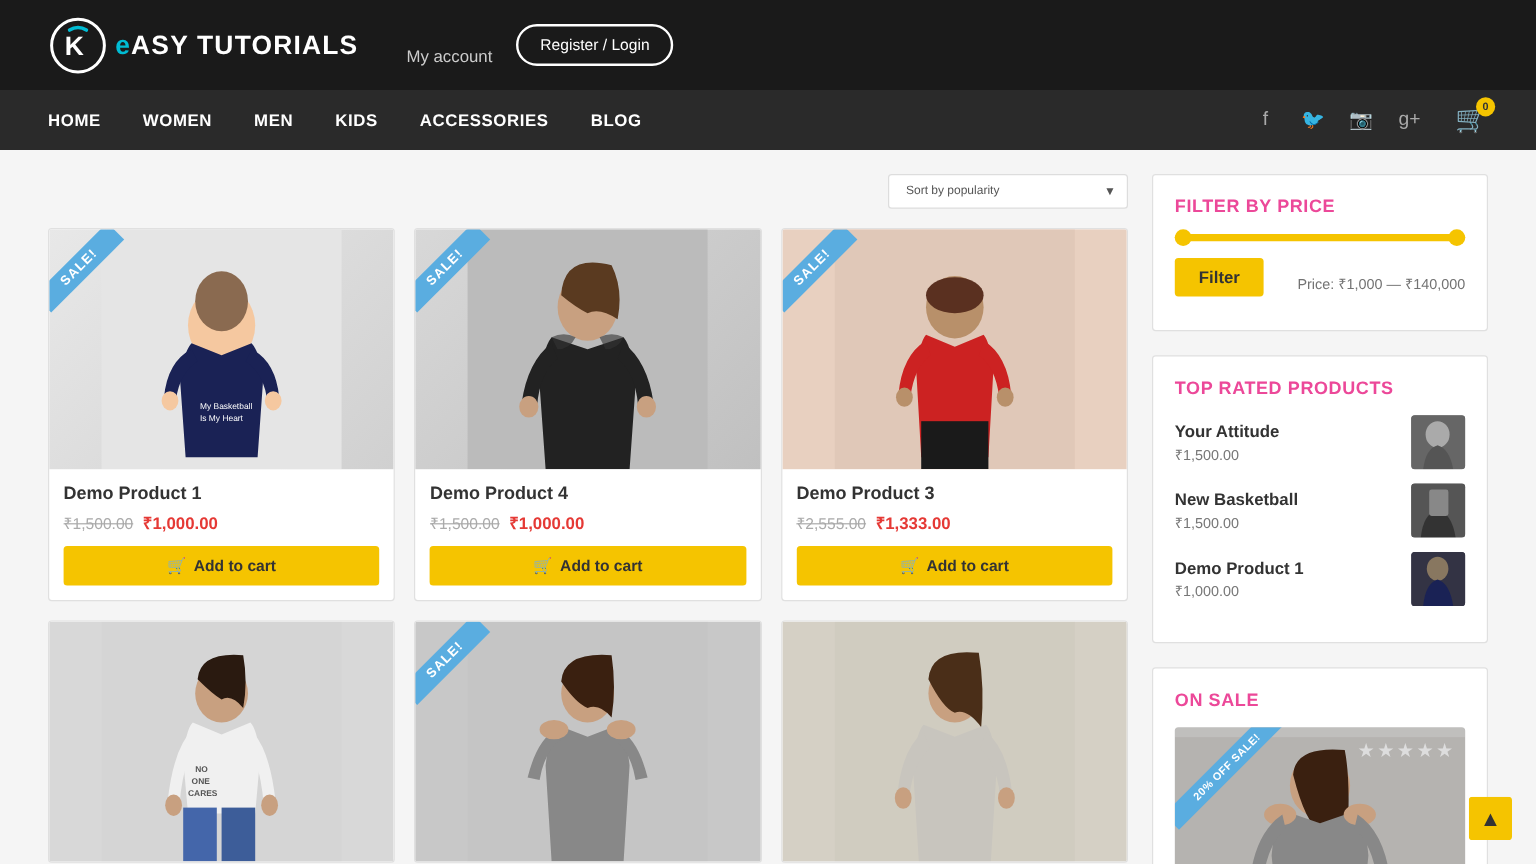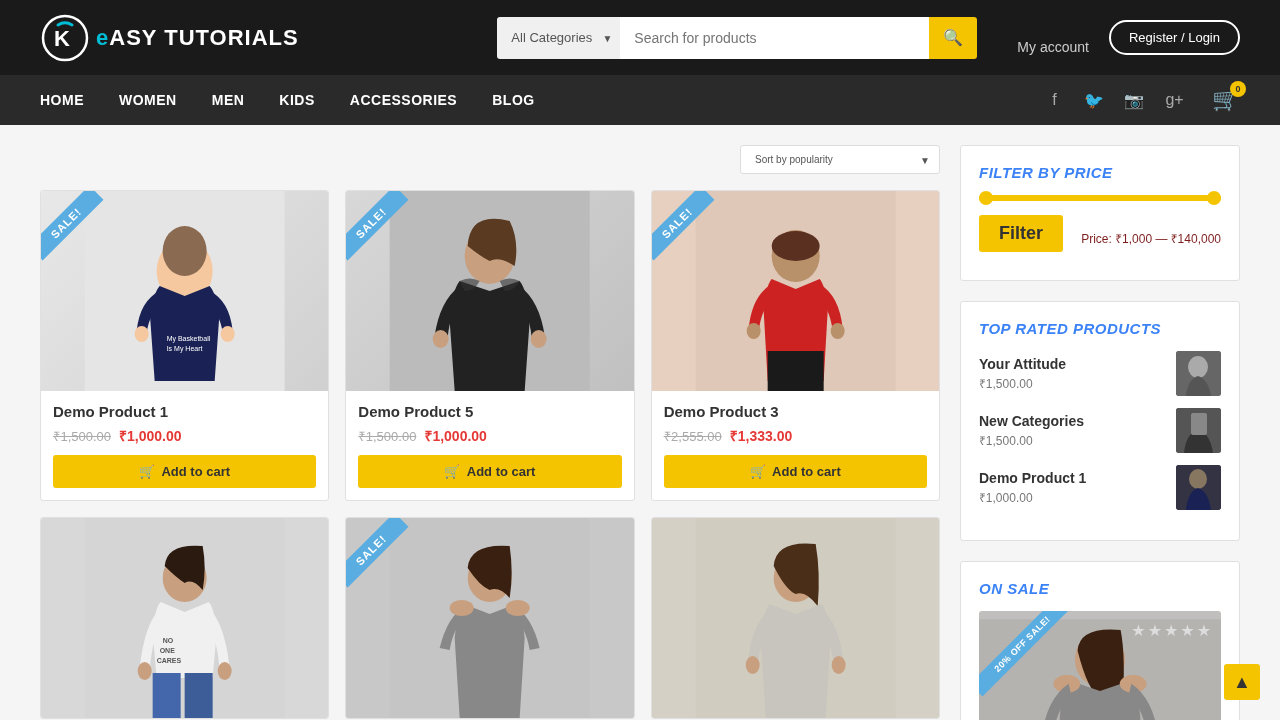--- a/index.html
+++ b/index.html
@@ -325,25 +325,24 @@
     .filter-section {
       background: white;
       border: 1px solid #e0e0e0;
       border-radius: 3px;
       padding: 18px;
       margin-bottom: 20px;
     }
     .filter-title {
       font-size: 15px;
       font-weight: bold;
-      color: #3b82f6;
+      color: #ec4899;
       margin-bottom: 14px;
       text-transform: uppercase;
       letter-spacing: 0.5px;
-      font-style: italic;
     }
     .price-slider-track {
       width: 100%;
       height: 6px;
       background: #f5c400;
       border-radius: 3px;
       position: relative;
       margin-bottom: 14px;
     }
     .slider-handle {
@@ -357,26 +356,26 @@
     .slider-handle.left { left: 0; }
     .slider-handle.right { right: 0; }
     .filter-btn {
       background: #f5c400;
       border: none;
       padding: 8px 20px;
       border-radius: 3px;
       color: #333;
       font-weight: bold;
       cursor: pointer;
-      font-size: 18px;
+      font-size: 14px;
       margin-bottom: 10px;
     }
     .price-range-text {
       font-size: 12px;
-      color: #7f1d1d;
+      color: #737373;
     }
     .filter-row {
       display: flex;
       align-items: center;
       justify-content: space-between;
       flex-wrap: wrap;
       gap: 8px;
     }
 
     
@@ -470,35 +469,20 @@
     <svg class="logo-icon" viewBox="0 0 50 50">
       <circle cx="25" cy="25" r="22" fill="none" stroke="white" stroke-width="2.5"></circle>
       <path d="M18 12 A13 13 0 0 1 32 12" fill="none" stroke="#00bcd4" stroke-width="3" stroke-linecap="round"></path>
       <text x="14" y="33" fill="white" font-size="22" font-weight="bold" font-family="Arial">K</text>
     </svg>
     <span class="logo-text">
       <span class="e">e</span>ASY TUTORIALS
     </span>
   </div>
 
-  <div class="search-area">
-    <div class="category-wrapper">
-      <select class="category-select">
-        <option>All Categories</option>
-        <option>Women</option>
-        <option>Men</option>
-        <option>Kids</option>
-        <option>Accessories</option>
-      </select>
-    </div>
-    <input type="text" class="search-input" placeholder="Search for products" style="">
-    <button class="search-btn">
-      <span>🔍</span>
-    </button>
-  </div>
 
   <div class="header-right">
     <span class="my-account">My account</span>
     <button class="register-btn">Register / Login</button>
   </div>
 </header>
 
 <nav class="nav-bar">
   <ul class="nav-links">
     <li><a href="#">HOME</a></li>
@@ -588,21 +572,21 @@
             <path d="M110 90 Q120 85 130 90 Q125 100 115 100Z" fill="#333" opacity="0.6"></path>
 
             <path d="M70 95 Q50 110 45 145 L58 147 Q60 120 75 108Z" fill="#222"></path>
             <path d="M130 95 Q150 110 155 145 L142 147 Q140 120 125 108Z" fill="#222"></path>
 
             <ellipse cx="51" cy="148" rx="8" ry="9" fill="#c8a080"></ellipse>
             <ellipse cx="149" cy="148" rx="8" ry="9" fill="#c8a080"></ellipse>
           </svg>
         </div>
         <div class="product-info">
-          <div class="product-name">Demo Product 5</div>
+          <div class="product-name">Demo Product 4</div>
           <div class="price-area">
             <span class="original-price">₹1,500.00</span>
             <span class="sale-price">₹1,000.00</span>
           </div>
           <button class="add-to-cart-btn">
             <span>🛒</span>
             <span>Add to cart</span>
           </button>
         </div>
       </div>
@@ -741,21 +725,21 @@
           <svg viewBox="0 0 45 45" style="width:100%;height:100%">
             <rect width="45" height="45" fill="#666"></rect>
             <ellipse cx="22" cy="16" rx="10" ry="11" fill="#aaa"></ellipse>
             <path d="M10 45 Q12 28 22 25 Q32 28 35 45Z" fill="#555"></path>
           </svg>
         </div>
       </div>
 
       <div class="top-rated-item">
         <div class="top-rated-info">
-          <div class="top-rated-name">New Categories</div>
+          <div class="top-rated-name">New Basketball</div>
           <div class="top-rated-price">₹1,500.00</div>
         </div>
         <div class="top-rated-thumb thumb-2">
           <svg viewBox="0 0 45 45" style="width:100%;height:100%">
             <rect width="45" height="45" fill="#555"></rect>
             <path d="M8 45 Q10 25 22 22 Q34 25 37 45Z" fill="#333"></path>
             <rect x="15" y="5" width="16" height="22" rx="2" fill="#888"></rect>
           </svg>
         </div>
       </div>

